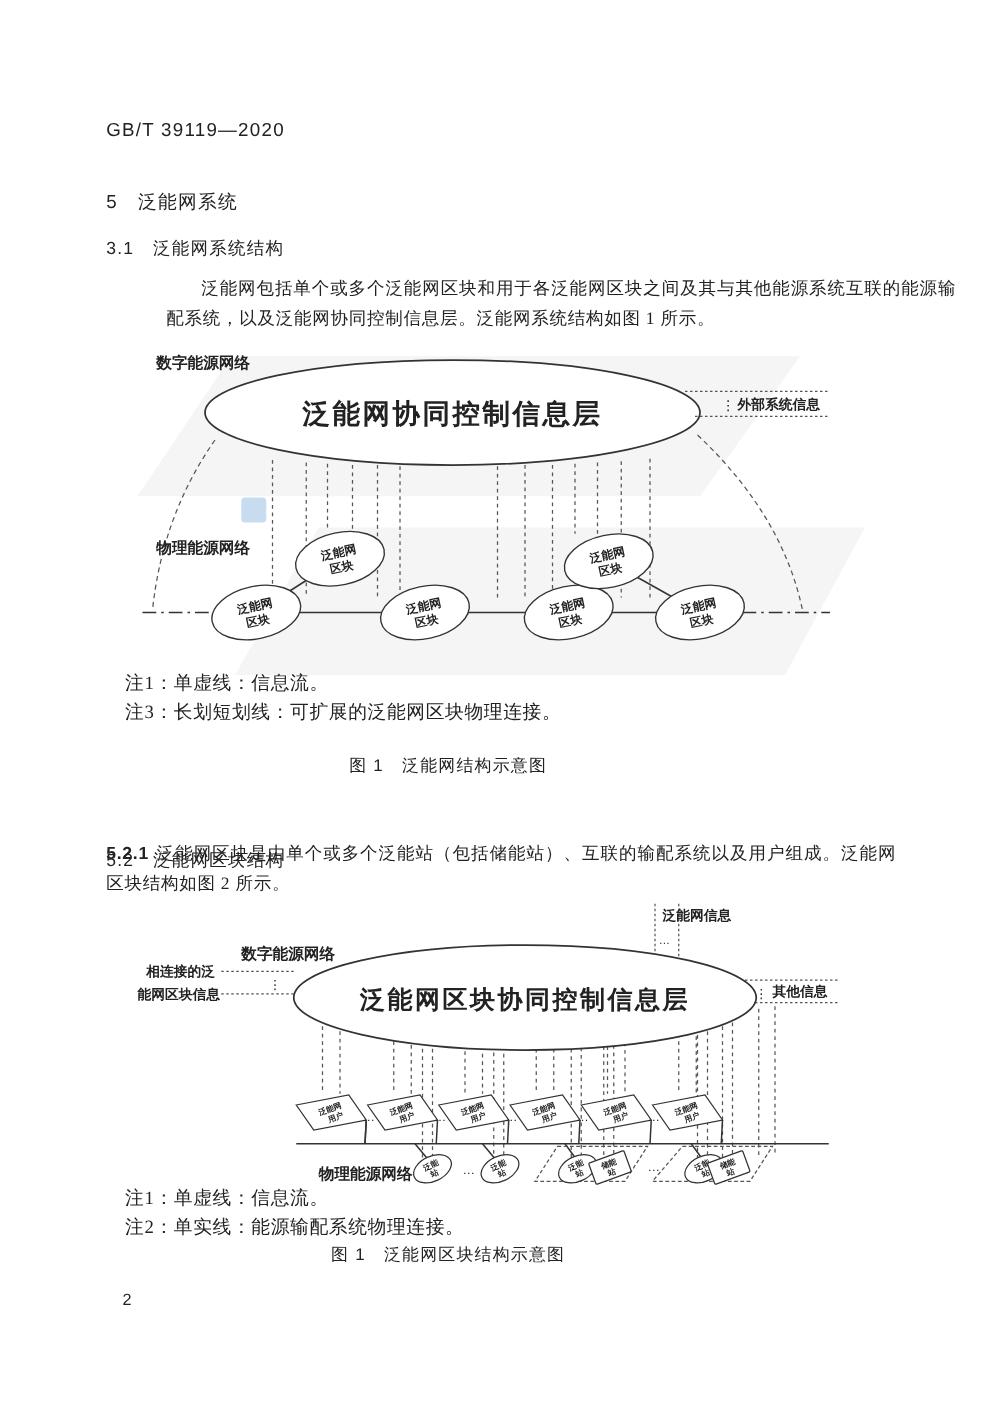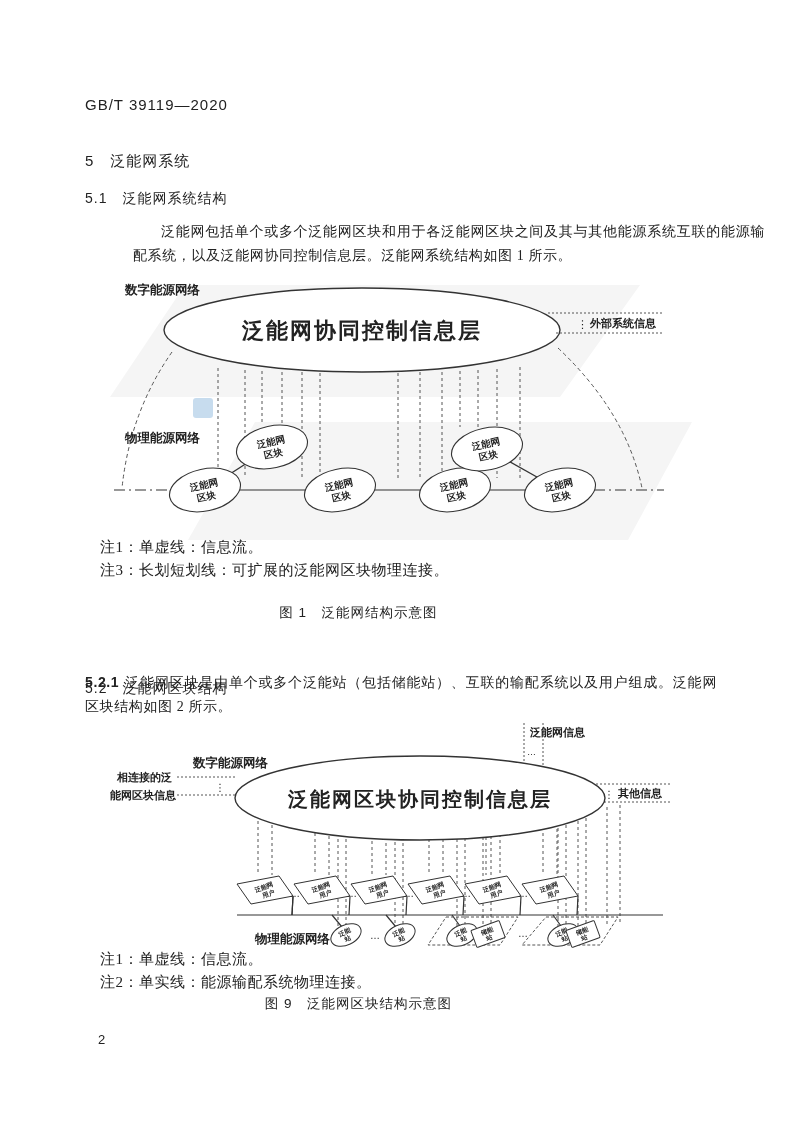--- a/index.html
+++ b/index.html
@@ -28,21 +28,21 @@
   .diag-label{font-weight:bold;font-size:12.5px;}
   .small-label{font-weight:600;font-size:11px;}
   .tinytxt{font-size:9.5px;font-weight:600;}
   .microtxt{font-size:6.3px;font-weight:600;}
 </style>
 </head>
 <body>
 
 <div class="abs doc-header hei">GB/T 39119—2020</div>
 <div class="abs h-sec hei">5　泛能网系统</div>
-<div class="abs h-sub hei">5.1　泛能网系统结构</div>
+<div class="abs h-sub hei">3.1　泛能网系统结构</div>
 <div class="abs para p1">泛能网包括单个或多个泛能网区块和用于各泛能网区块之间及其与其他能源系统互联的能源输配系统，以及泛能网协同控制信息层。泛能网系统结构如图 1 所示。</div>
 
 <div class="abs wmark"></div>
 
 <svg class="abs" style="left:80px;top:272px;" width="640" height="268" viewBox="0 0 640 268">
 
   <g>
     <polygon points="105,13 560,13 480,125 30,125" fill="#f5f5f5"></polygon>
     <polygon points="175,150 612,150 548,268 108,268" fill="#f5f5f5"></polygon>
   </g>
@@ -298,15 +298,15 @@
     <text x="438" y="222" font-size="10">…</text>
   </g>
 
   <text x="175" y="228" class="diag-label">物理能源网络</text>
 </svg>
 
 <div class="abs notes n2">
   <div>注1：单虚线：信息流。</div>
   <div>注2：单实线：能源输配系统物理连接。</div>
 </div>
-<div class="abs caption cap2 hei">图 9　泛能网区块结构示意图</div>
+<div class="abs caption cap2 hei">图 1　泛能网区块结构示意图</div>
 
 <div class="abs pageno">2</div>
 
 </body></html>

